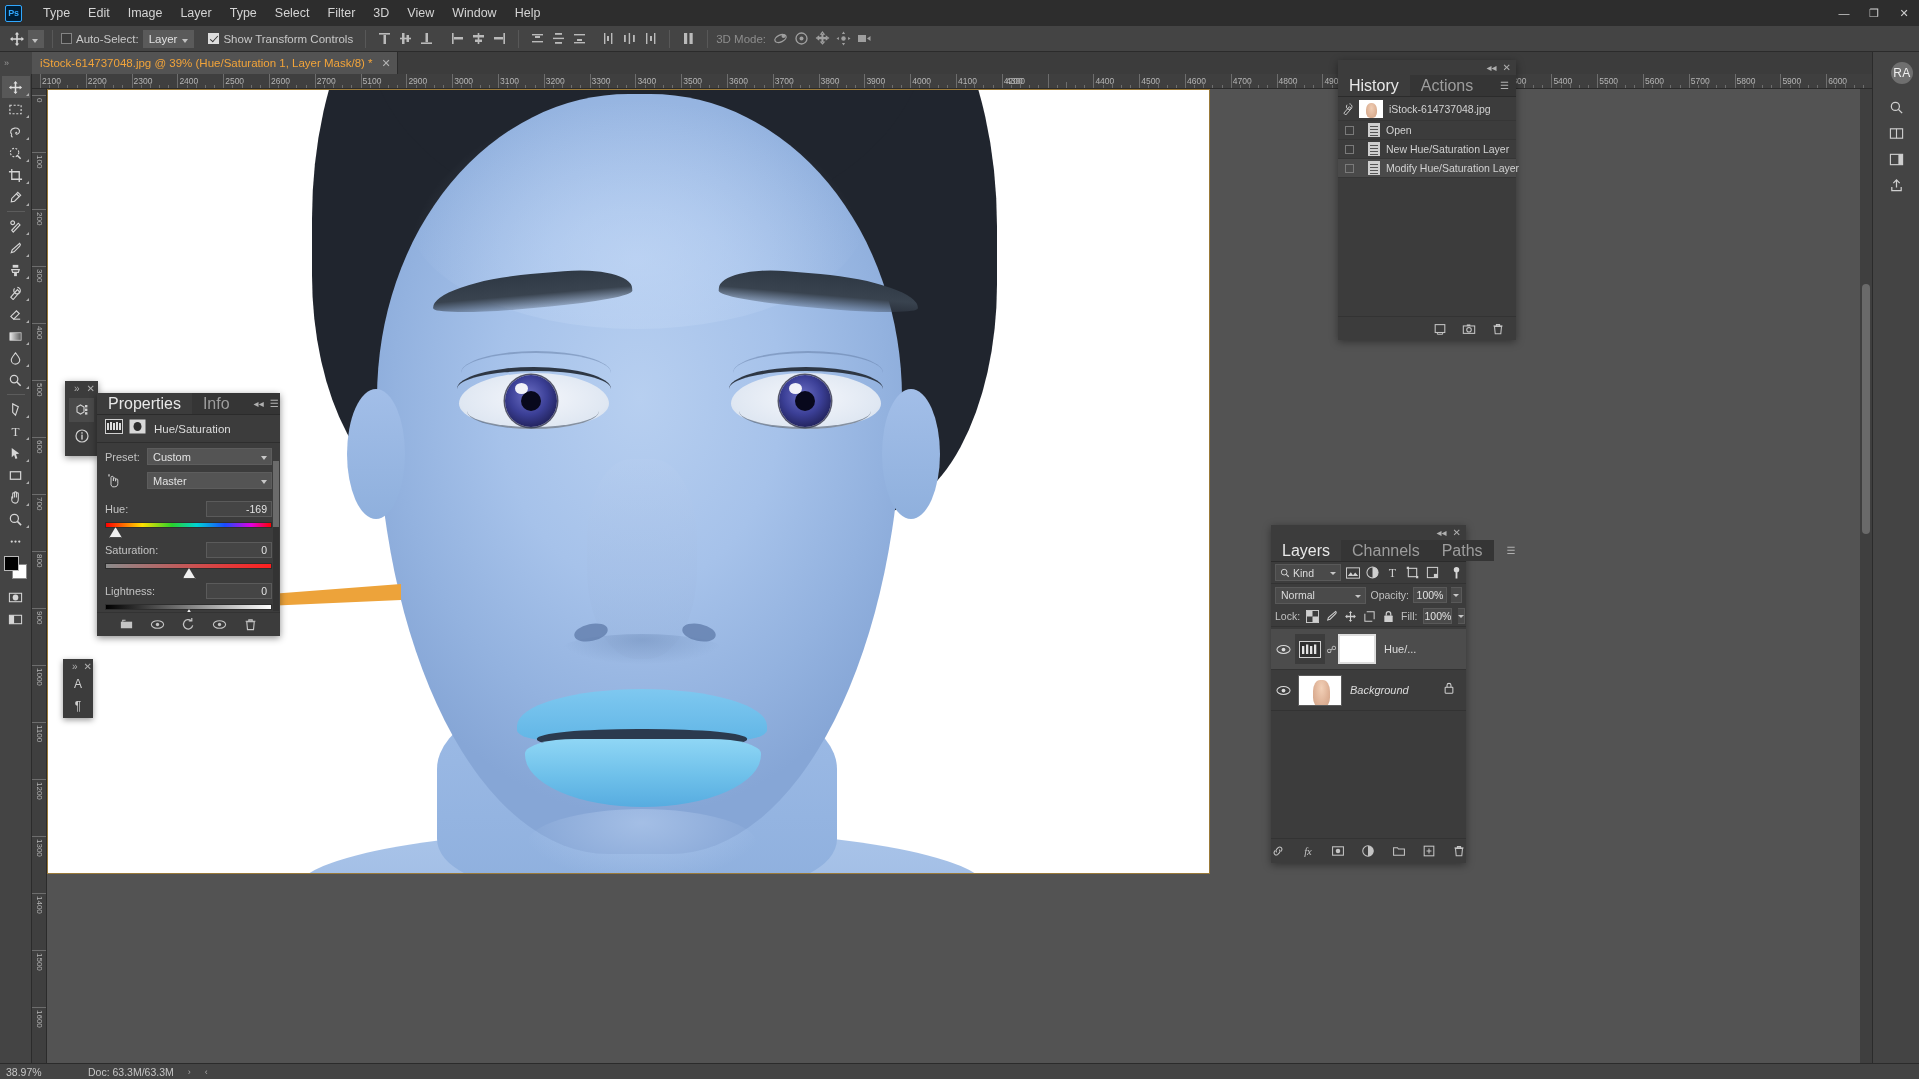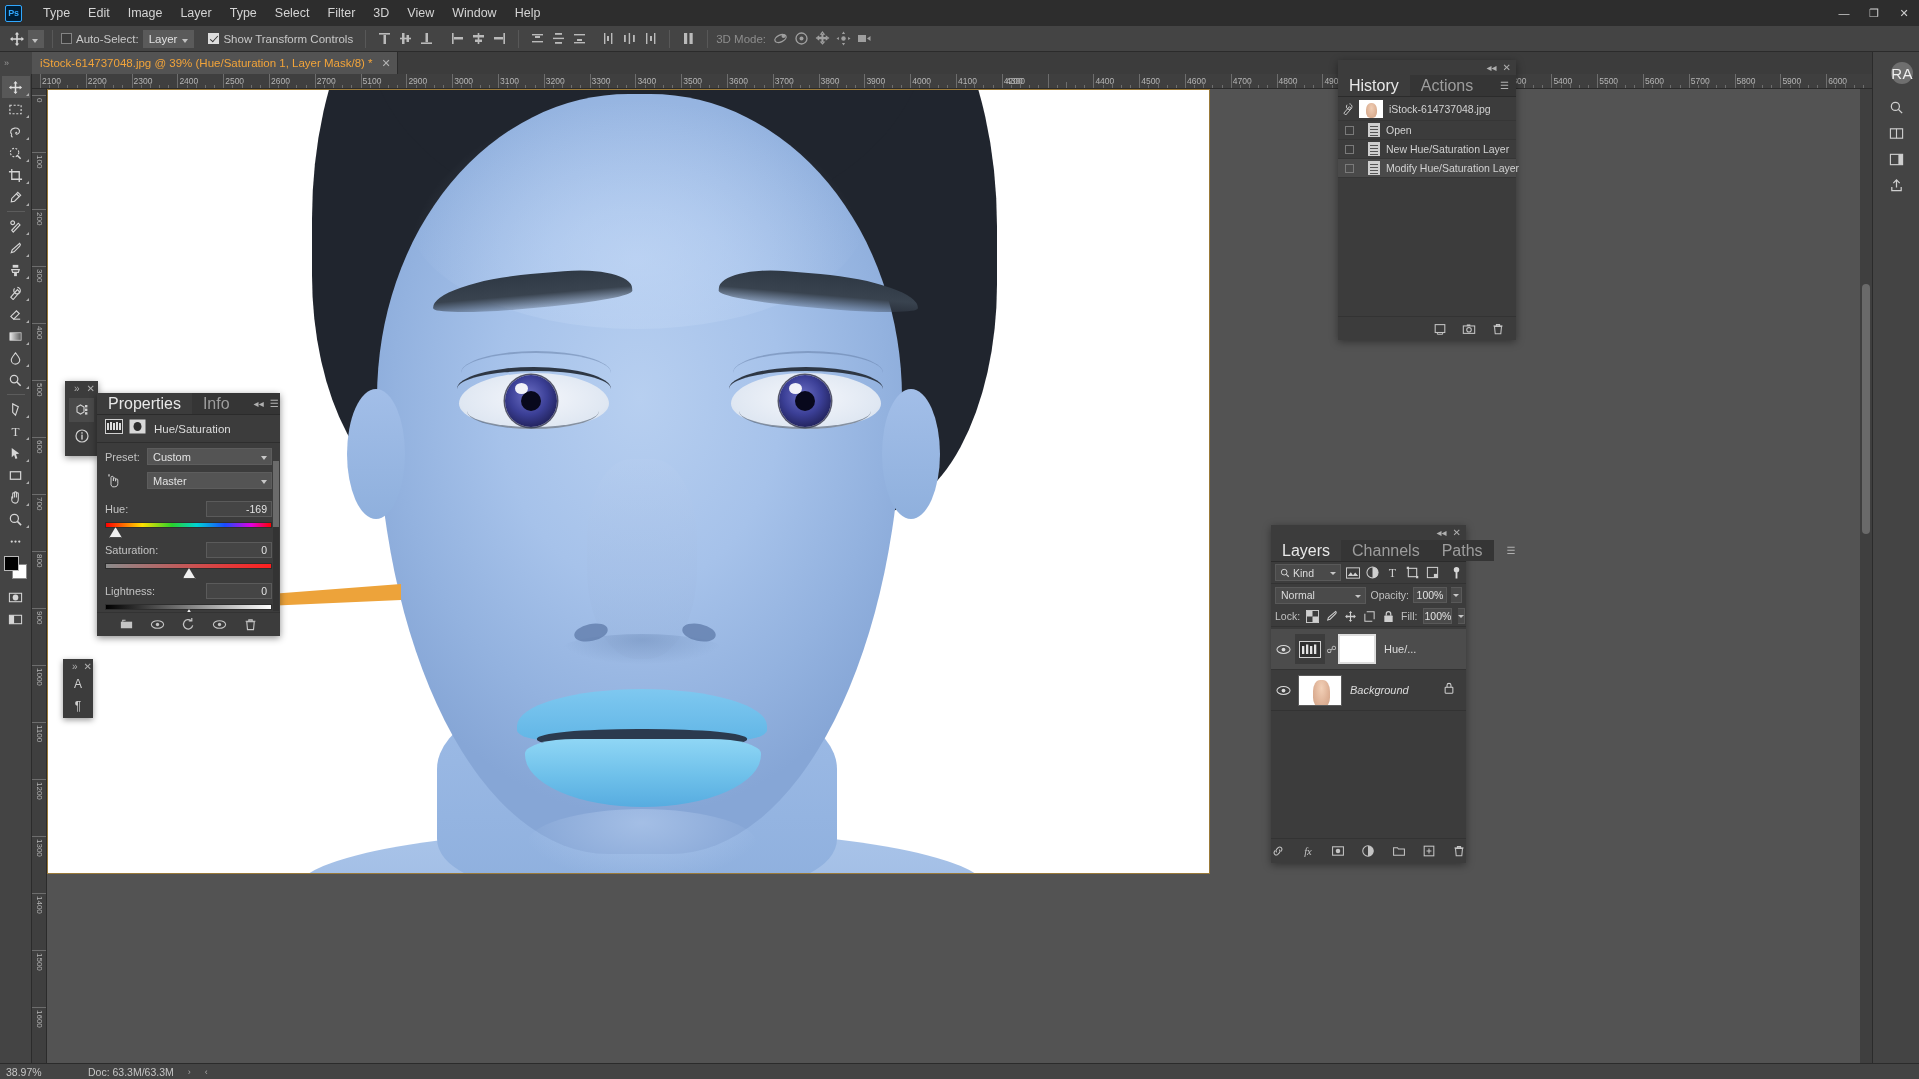--- a/index.html
+++ b/index.html
@@ -498,21 +498,21 @@
     display: flex; align-items: center; justify-content: center; gap: 16px;
   }
 
   
   #right-strip {
     position: absolute; right: 0; top: 52px; width: 47px; bottom: 16px;
     background: #444; border-left: 1px solid #2b2b2b;
   }
   #ra-badge {
     position: absolute; right: 6px; top: 10px; width: 22px; height: 22px;
-    border-radius: 50%; background: #6f6f6f; color: #efefef; font-size: 15px;
+    border-radius: 50%; background: #6f6f6f; color: #efefef; font-size: 12px;
     display: flex; align-items: center; justify-content: center; letter-spacing: 0.3px;
   }
   .rs-ico { width: 47px; height: 26px; display: flex; align-items: center; justify-content: center; }
 
   
   #canvas-vscroll {
     position: absolute; right: 47px; top: 89px; width: 12px; bottom: 16px; background: #3f3f3f;
   }
   #canvas-vthumb {
     position: absolute; left: 2px; top: 195px; width: 8px; height: 250px;

